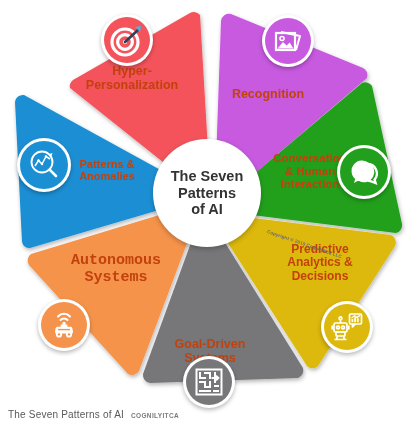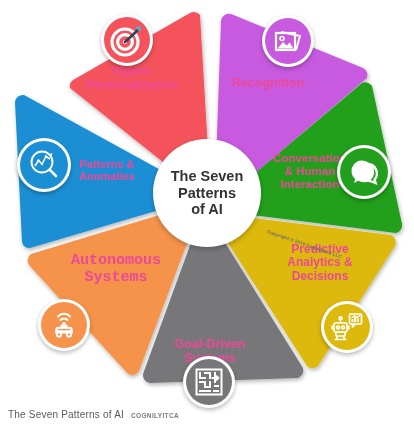--- a/index.html
+++ b/index.html
@@ -27,30 +27,30 @@
     position: absolute;
     left: 7px;
     top: 2px;
     width: 400px;
     height: 400px;
   }
 
   
   .wedge-label {
     position: absolute;
-    color: #ec4899;
+    color: #c2410c;
     font-weight: bold;
     text-align: center;
     line-height: 1.12;
     pointer-events: none;
     white-space: pre-line;
   }
 
   .lbl-hyper        { left: 78px;  top: 64px;  width: 108px; font-size: 12.5px; }
-  .lbl-recognition  { left: 213px; top: 76px;  width: 110px; font-size: 12.5px; }
+  .lbl-recognition  { left: 213px; top: 87px;  width: 110px; font-size: 12.5px; }
   .lbl-conversation { left: 258px; top: 152px; width: 104px; font-size: 11.5px; }
   .lbl-predictive   { left: 268px; top: 243px; width: 104px; font-size: 12px; }
   .lbl-goal         { left: 155px; top: 296px; width: 110px; font-size: 12.5px; margin-top: 41px; }
   .lbl-autonomous   { left: 58px;  top: 253px; width: 116px; font-size: 15px; font-family: Liberation Mono, monospace; }
   .lbl-patterns     { left: 52px;  top: 158px; width: 110px; font-size: 11px; }
 
   
   .hub {
     position: absolute;
     left: 153px;

